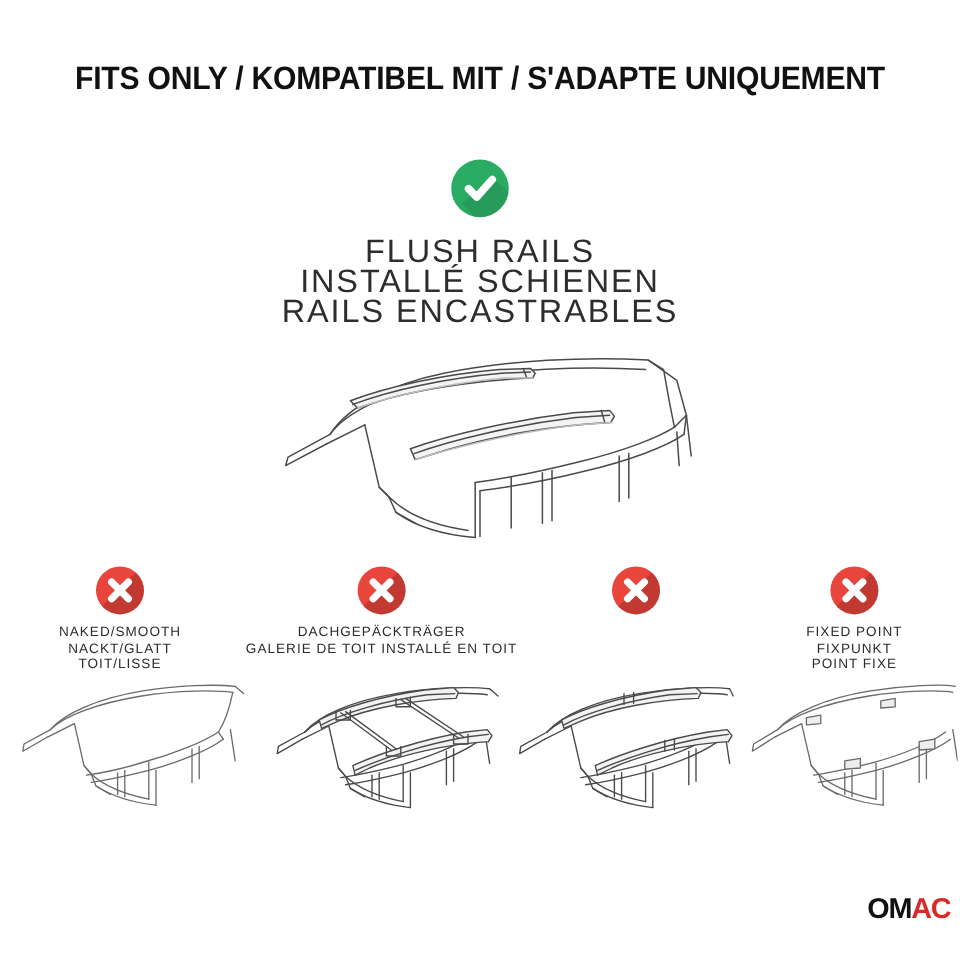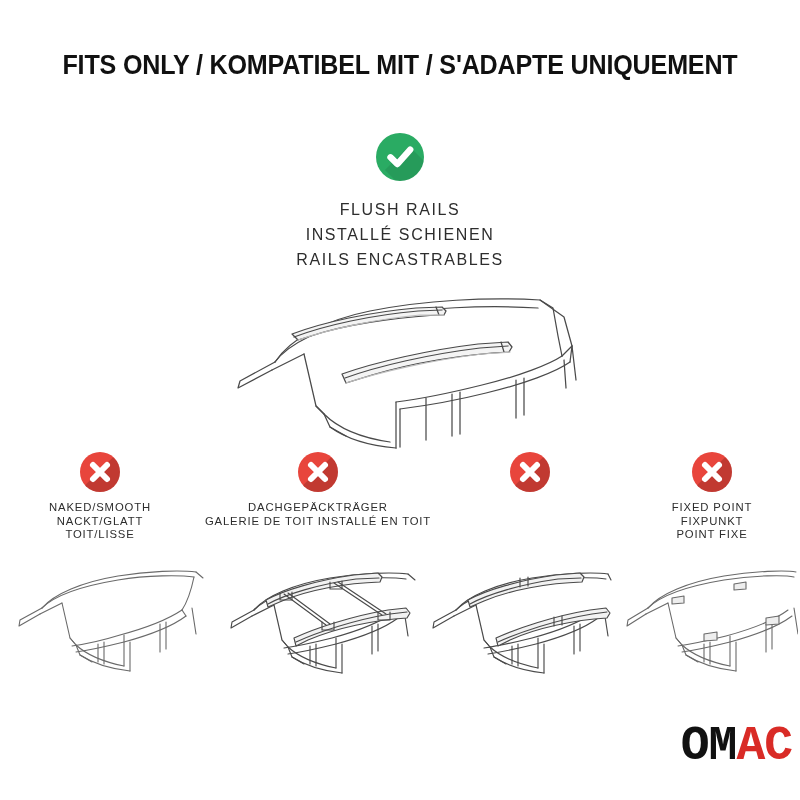--- a/index.html
+++ b/index.html
@@ -44,30 +44,30 @@
     background:#e8453c;position:relative;overflow:hidden;flex:none;
   }
   .icon-no .shadow{
     position:absolute;right:-14px;bottom:-16px;width:42px;height:42px;
     background:rgba(0,0,0,0.17);transform:rotate(45deg);
   }
   .icon-no svg{position:absolute;left:0;top:0;}
 
   .primary-labels{
     margin-top:16px;text-align:center;
-    font-size:16px;line-height:25px;
+    font-size:27px;line-height:25px;
     letter-spacing:1.6px;color:#2d2d2d;
     font-weight:400;
     white-space:nowrap;
   }
   .primary-art{margin-top:12px;}
 
   
   .row{
-    position:absolute;left:0;top:452px;width:800px;
+    position:absolute;left:0;top:472px;width:800px;
     display:flex;align-items:flex-start;
   }
   .col{
     display:flex;flex-direction:column;align-items:center;
     flex:none;
   }
   .col-0{width:200px;}
   .col-1{width:236px;}
   .col-2{width:188px;}
   .col-3{width:176px;}
@@ -78,23 +78,23 @@
     letter-spacing:0.85px;color:#2d2d2d;
     white-space:nowrap;
   }
 
   .arts{position:absolute;left:0;top:548px;width:800px;height:160px;}
   .art-slot{position:absolute;}
 
   
   .logo{
     position:absolute;right:8px;bottom:14px;
-    font-size:48px;font-weight:bold;letter-spacing:-1px;
+    font-size:24px;font-weight:bold;letter-spacing:-1px;
     line-height:1;
-    font-family:Liberation Mono, monospace;
+    font-family:Liberation Sans, sans-serif;
   }
   .logo .om{color:#111111;}
   .logo .ac{color:#d92b26;}
 </style>
 </head>
 <body>
 
 <div id="page">
 
   <div class="header-title">FITS ONLY / KOMPATIBEL MIT / S'ADAPTE UNIQUEMENT</div>

